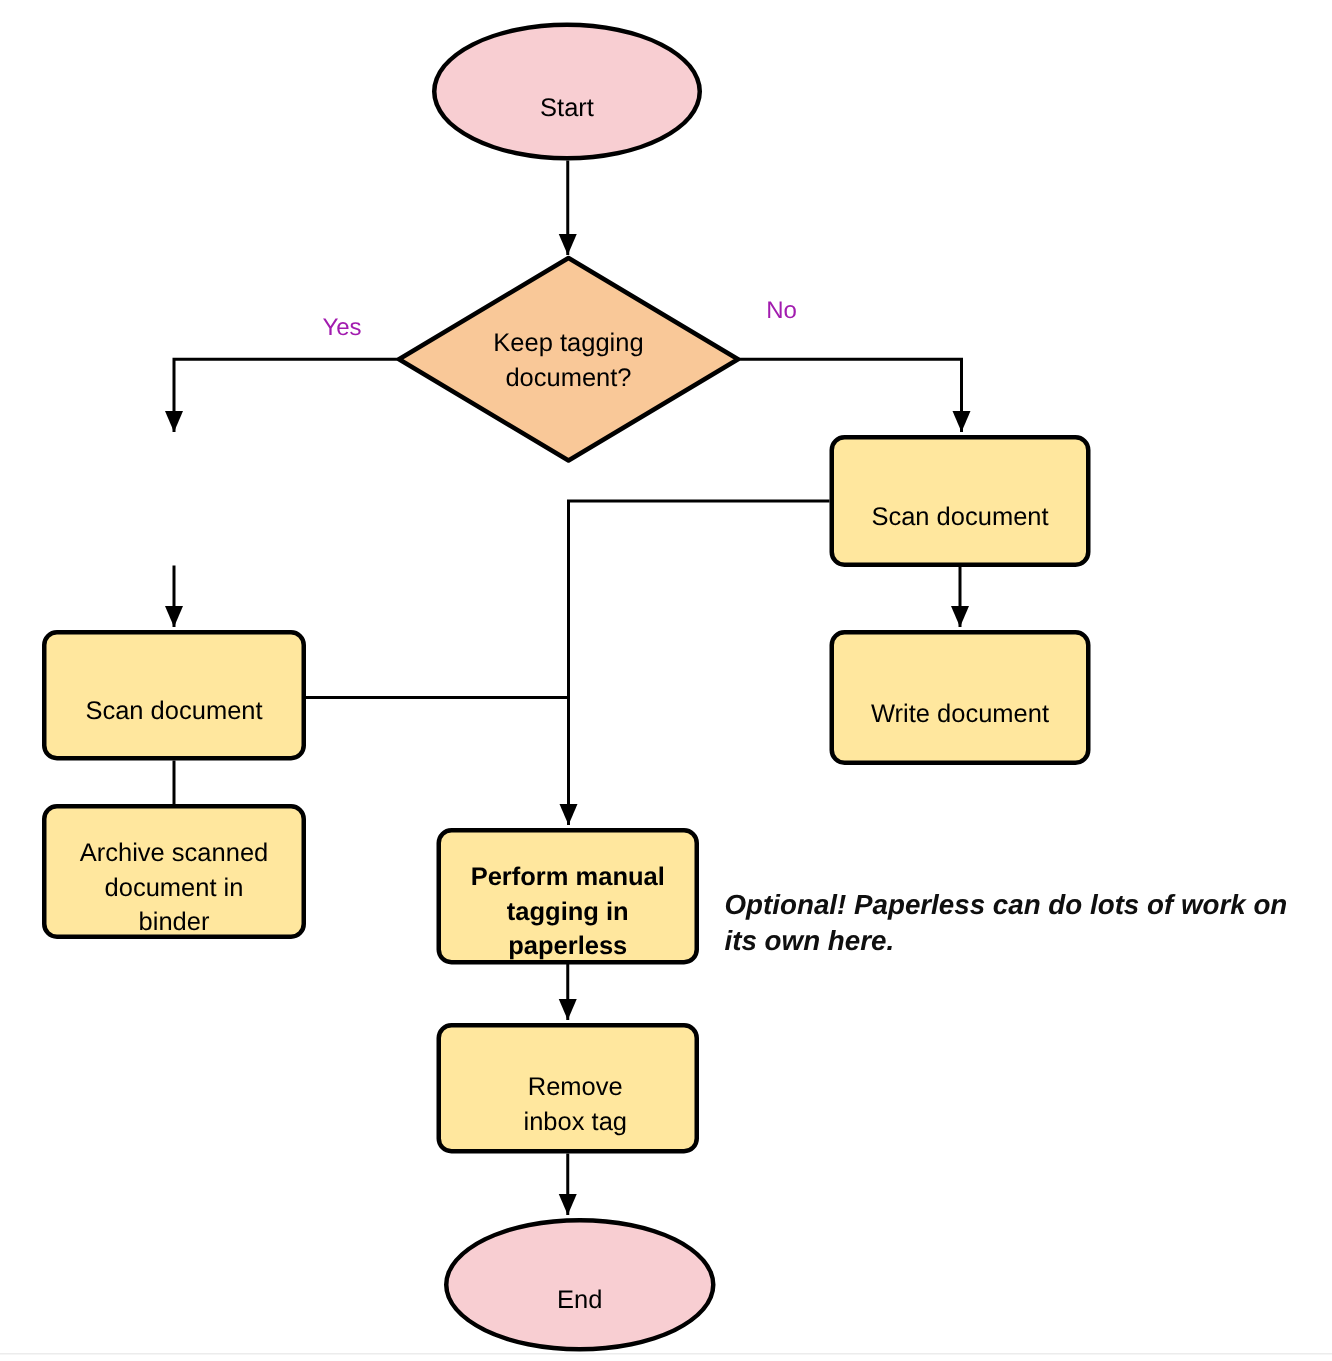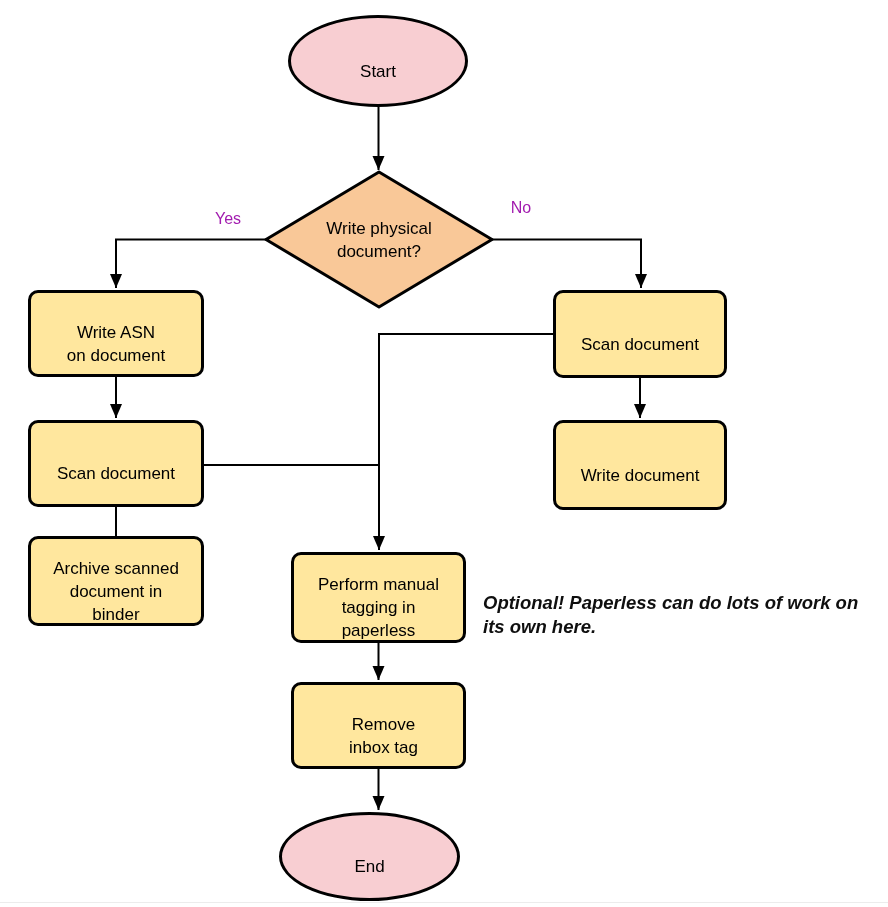--- a/index.html
+++ b/index.html
@@ -119,64 +119,60 @@
     <path class="edge" d="M378.5 769 L378.5 810" marker-end="url(#arrowhead)"></path>
 
     <polygon class="decision-shape" points="379,172 492,239.5 379,307 266,239.5"></polygon>
   </svg>
 
   <div class="node terminal" style="left:288px; top:15px; width:180px; height:92px;">
     <span class="label">Start</span>
   </div>
 
   <div class="decision-label" style="left:266px; top:172px; width:226px; height:135px;">
-    <span class="label">Write physical
+    <span class="label">Keep tagging
 document?</span>
   </div>
 
   <div class="edge-label" style="left:196px; top:209px; width:64px;">Yes</div>
 
   <div class="edge-label" style="left:496px; top:198px; width:50px;">No</div>
 
-  <div class="node process" style="left:28px; top:290px; width:176px; height:87px;">
-    <span class="label">Write ASN
-on document</span>
-  </div>
 
   <div class="node process" style="left:28px; top:420px; width:176px; height:87px;">
     <span class="label">Scan document</span>
   </div>
 
   <div class="node process" style="left:28px; top:536px; width:176px; height:90px;">
     <span class="label">Archive scanned
 document in
 binder</span>
   </div>
 
   <div class="node process" style="left:553px; top:290px; width:174px; height:88px;">
     <span class="label">Scan document</span>
   </div>
 
   <div class="node process" style="left:553px; top:420px; width:174px; height:90px;">
     <span class="label">Write document</span>
   </div>
 
-  <div class="node process" style="left:291px; top:552px; width:175px; height:91px;">
+  <div class="node process" style="left:291px; top:552px; width:175px; height:91px;font-weight:bold;">
     <span class="label">Perform manual
 tagging in
 paperless</span>
   </div>
 
   <div class="annotation">Optional! Paperless can do lots of work on
 its own here.</div>
 
   <div class="node process" style="left:291px; top:682px; width:175px; height:87px;padding-left:10px;">
     <span class="label">Remove
 inbox tag</span>
   </div>
 
-  <div class="node terminal" style="left:279px; top:812px; width:181px; height:89px;">
+  <div class="node terminal" style="left:296px; top:812px; width:181px; height:89px;">
     <span class="label">End</span>
   </div>
 
   <div class="page-edge-line"></div>
 
 </div>
 
 </body></html>

